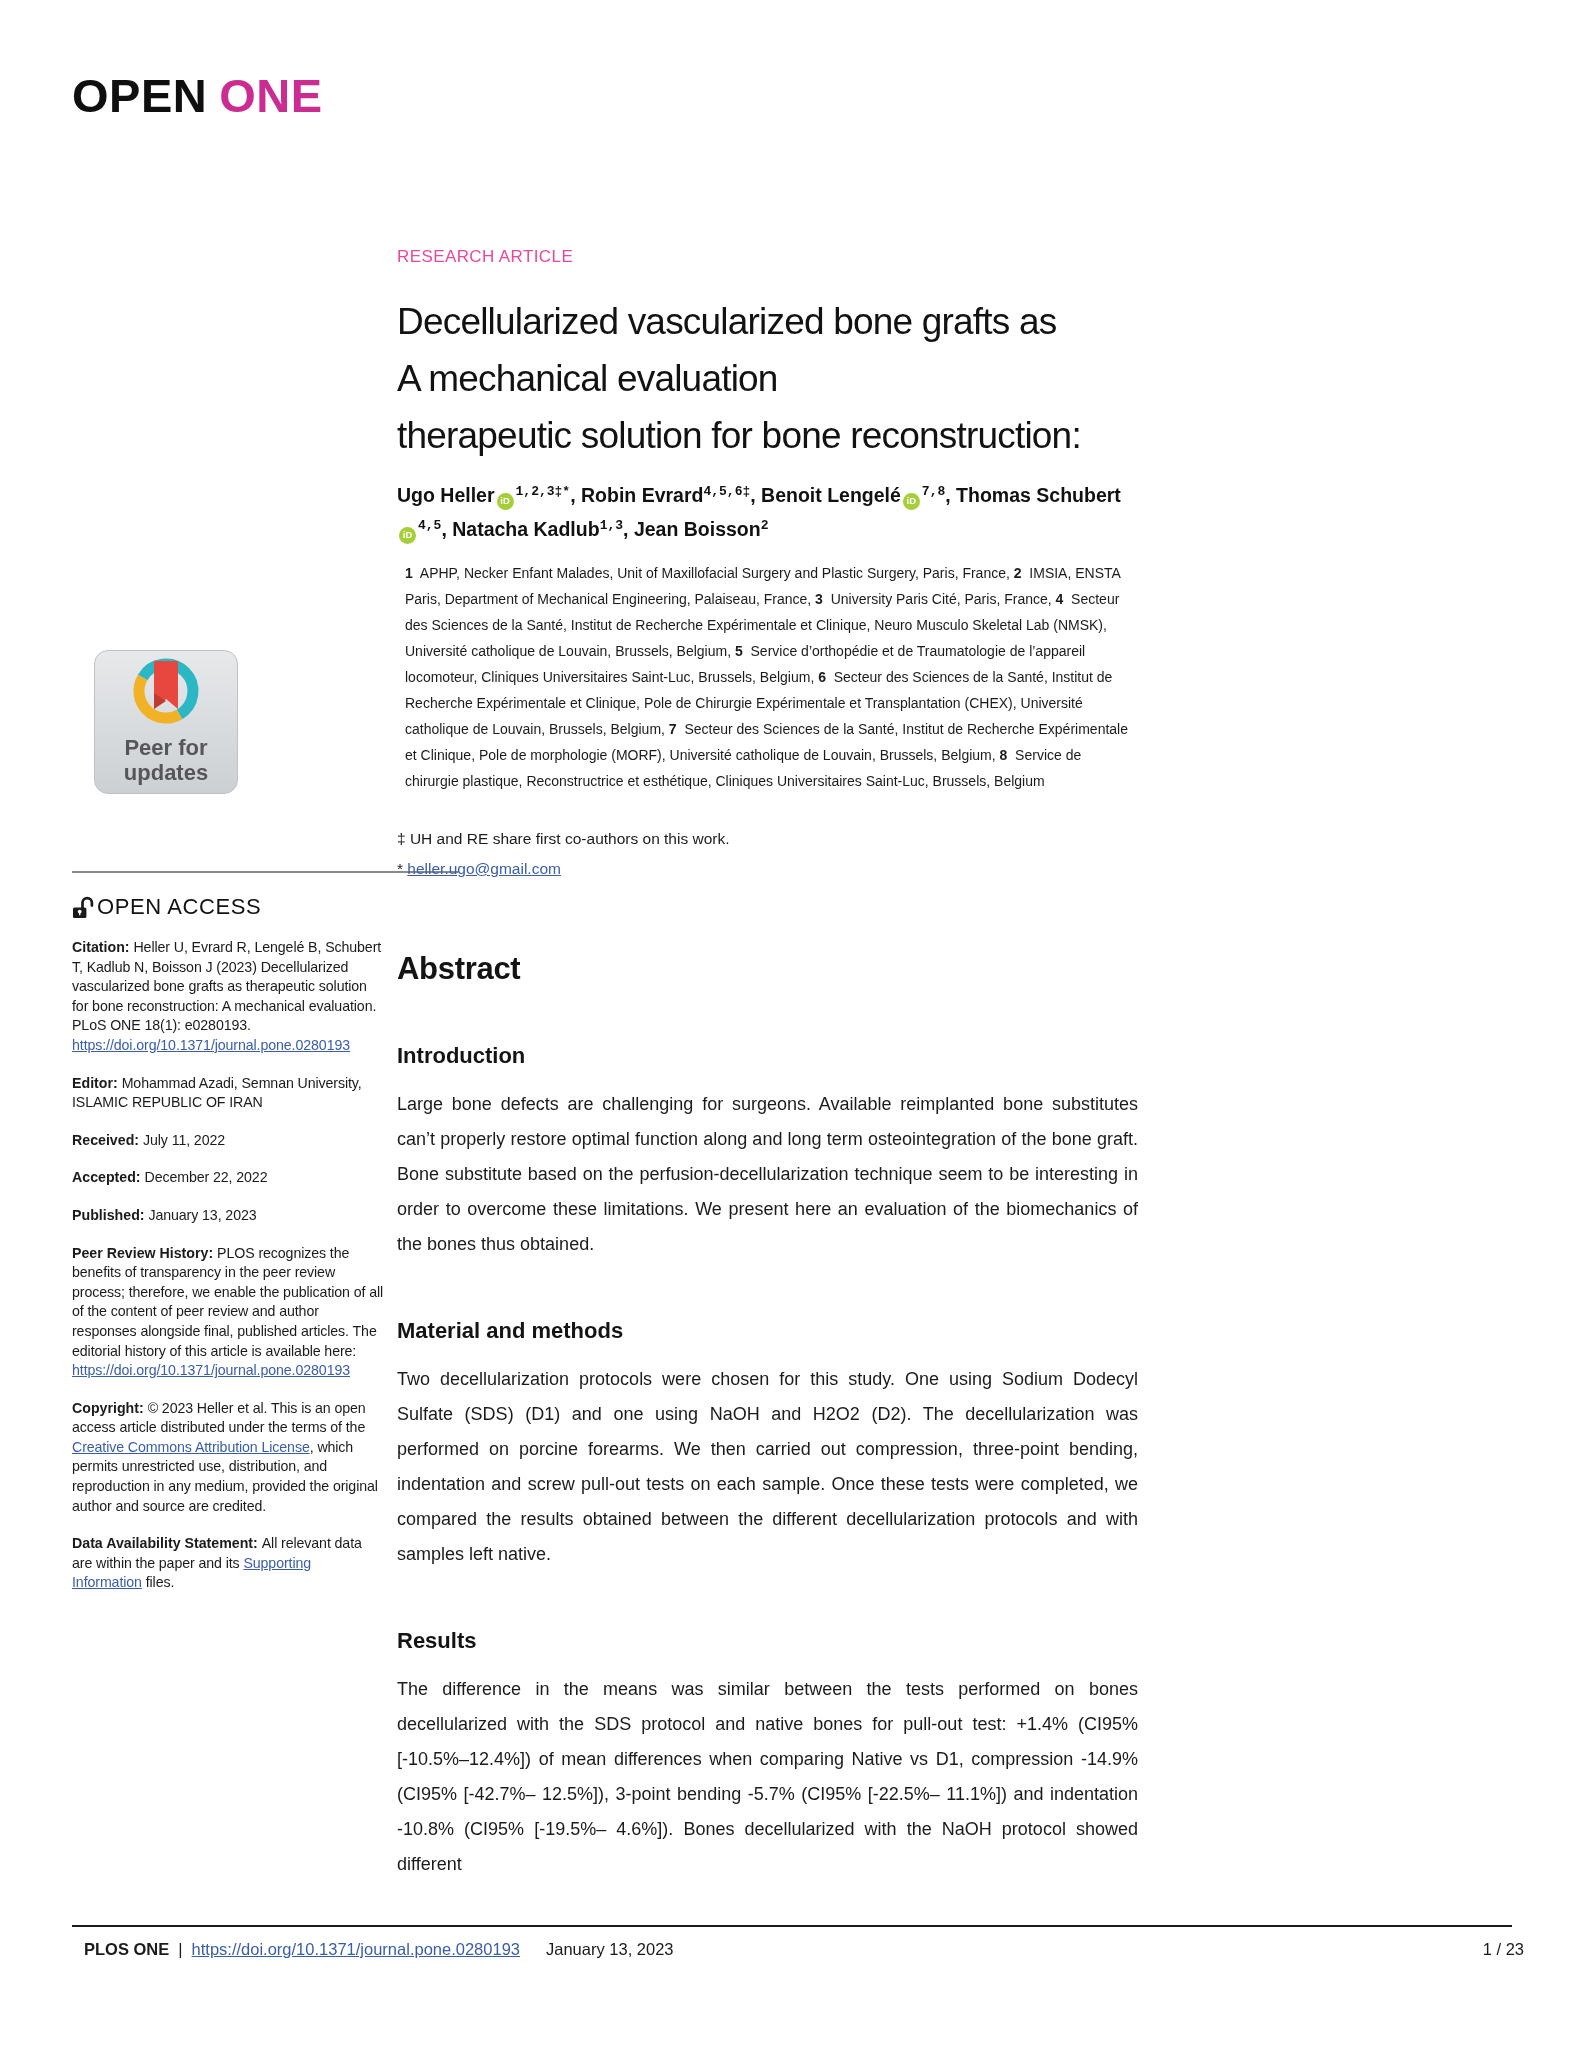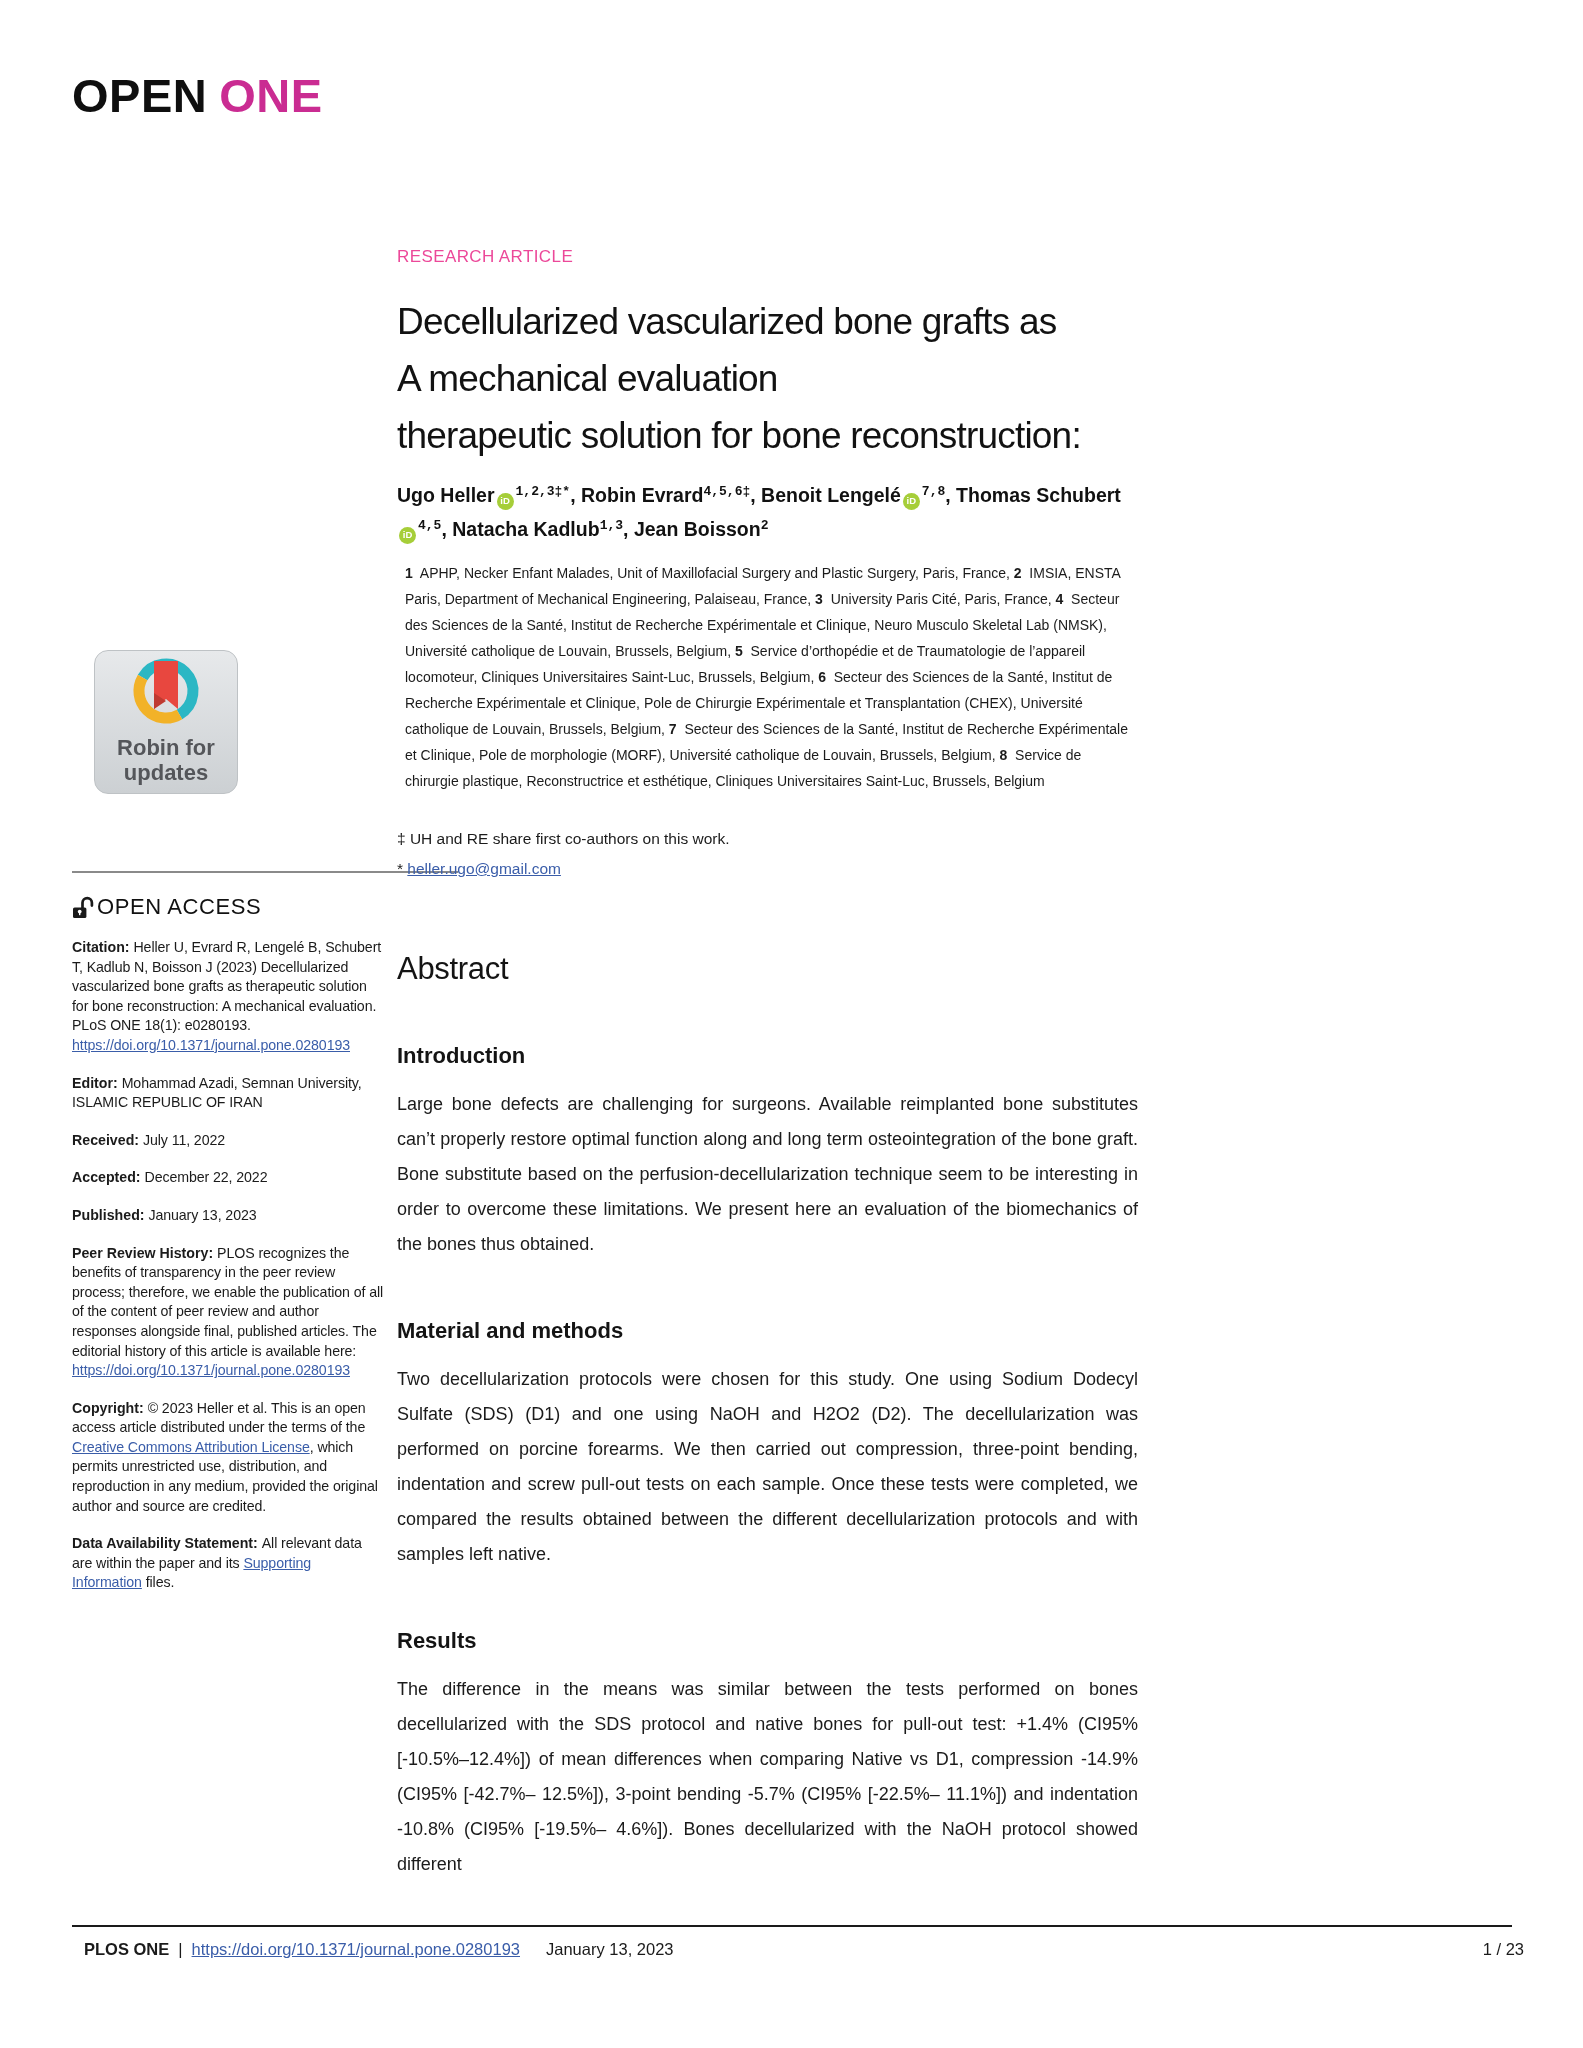--- a/index.html
+++ b/index.html
@@ -35,21 +35,21 @@
   .title{margin:26px 0 0;font-size:37px;line-height:57px;font-weight:400;color:#121212;letter-spacing:-.8px;}
   .title div{white-space:nowrap;}
   .authors{margin-top:14px;font-size:19.5px;line-height:34px;font-weight:700;color:#111;}
   .authors sup{font-size:13px;line-height:0;font-family:Liberation Mono, monospace;}
   .orcid{display:inline-flex;align-items:center;justify-content:center;
     width:17px;height:17px;border-radius:50%;background:var(--orcid-green,#a6ce39);
     color:#fff;font-size:9.5px;font-weight:700;vertical-align:-2px;margin:0 2px;cursor:pointer;}
   .affil{margin:14px 8px 0;font-size:14px;line-height:26px;}
   .notes{margin-top:32px;font-size:15.5px;line-height:25px;}
   .note-line + .note-line{margin-top:5px;}
-  .abstract-h{margin:70px 0 0;font-size:31px;font-weight:400;letter-spacing:-.3px;color:#141414;}
+  .abstract-h{margin:70px 0 0;font-size:31px;font-weight:700;letter-spacing:-.3px;color:#141414;}
   .sections h3{margin:56px 0 0;font-size:22px;font-weight:700;color:#141414;}
   .sections p{margin:18px 0 0;font-size:18px;line-height:35px;text-align:justify;color:#1b1b1b;}
 
   
   .footer-rule{position:absolute;left:72px;top:1925px;width:1440px;height:2px;background:#1a1a1a;}
   .footer{position:absolute;left:72px;top:1940px;width:1440px;display:flex;justify-content:space-between;align-items:baseline;font-size:16.5px;margin-left:12px;}
   .f-left{white-space:nowrap;}
   .f-pipe{margin:0 9px;}
   .f-date{margin-left:26px;}
 </style>
@@ -60,21 +60,21 @@
 
   <div class="logo"><span>OPEN</span><span class="one">ONE</span></div>
 
   <div class="badge">
     <svg width="140" height="84" viewBox="0 0 140 84">
       <path d="M46.6 26.5 A27 27 0 1 1 83.5 63.4" stroke="#2bb7c4" stroke-width="11" fill="none"></path>
       <path d="M83.5 63.4 A27 27 0 0 1 46.6 26.5" stroke="#f2b228" stroke-width="11" fill="none"></path>
       <polygon points="58,10 82,10 82,58 70,48 58,58" fill="#e8473f"></polygon>
       <polygon points="58,42 58,58 70,50" fill="#bf3a31"></polygon>
     </svg>
-    <div class="badge-text">Robin for</div>
+    <div class="badge-text">Peer for</div>
     <div class="badge-text">updates</div>
   </div>
 
   <div class="side-rule"></div>
 
   <div class="side">
     <div class="oa">
       <svg width="25" height="23" viewBox="0 0 25 23">
         <path d="M10.5 12 V6.8 A4.7 4.7 0 0 1 19.9 6.8 V9.6" stroke="#1a1a1a" stroke-width="2.7" fill="none" stroke-linecap="round"></path>
         <rect x="1" y="11.4" width="13.4" height="10.6" rx="1.6" fill="#1a1a1a"></rect>

